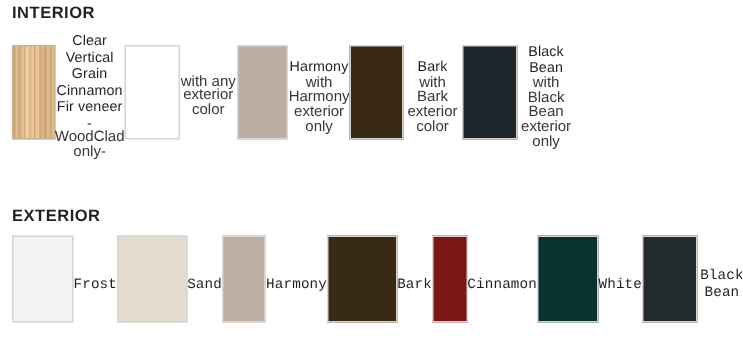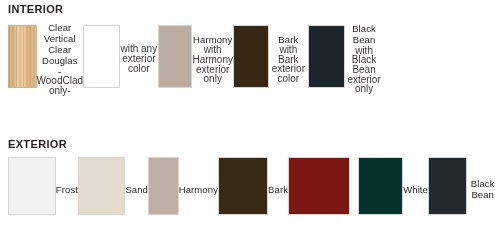--- a/index.html
+++ b/index.html
@@ -43,21 +43,21 @@
   }
   #interior-row { top: 17px; padding-left: 8px; }
   #exterior-row { top: 157px; padding-left: 8px; }
 
   .swatch-cell {
     display: flex;
     flex-direction: row;
     align-items: center;
   }
   #interior-row .swatch-cell { width: 75px; }
-  #exterior-row .swatch-cell { width: 70px; }
+  #exterior-row .swatch-cell { width: 70px; font-family: Liberation Mono, monospace; }
 
   .swatch-chip {
     box-sizing: border-box;
     border: 1px solid #d8d5d0;
   }
   #interior-row .swatch-chip {
     width: 68px;
     height: 63px;
   }
   #exterior-row .swatch-chip {
@@ -117,21 +117,22 @@
 
 <div class="palette-sheet">
 
   <div class="section-heading" id="interior-heading">INTERIOR</div>
 
   <div class="swatch-row" id="interior-row">
       <div class="swatch-cell">
         <div class="swatch-chip chip-wood"></div>
         <div class="caption-block">
           <span class="caption-name">Clear Vertical</span>
-          <span class="caption-name">Clear Douglas</span>
+          <span class="caption-name">Grain Cinnamon</span>
+          <span class="caption-name">Fir veneer</span>
           <span class="caption-note">-WoodClad only-</span>
         </div>
       </div>
       <div class="swatch-cell">
         <div class="swatch-chip" style="background-color: rgb(255, 255, 255);"></div>
         <div class="caption-block">
           <span class="caption-note">with any exterior</span>
           <span class="caption-note">color</span>
         </div>
       </div>
@@ -183,20 +184,23 @@
         </div>
       </div>
       <div class="swatch-cell">
         <div class="swatch-chip" style="background-color: rgb(56, 42, 21);"></div>
         <div class="caption-block">
           <span class="caption-name">Bark</span>
         </div>
       </div>
       <div class="swatch-cell">
         <div class="swatch-chip" style="background-color: rgb(123, 22, 18);"></div>
+        <div class="caption-block">
+          <span class="caption-name">Cinnamon</span>
+        </div>
       </div>
       <div class="swatch-cell">
         <div class="swatch-chip" style="background-color: rgb(7, 50, 45);"></div>
         <div class="caption-block">
           <span class="caption-name">White</span>
         </div>
       </div>
       <div class="swatch-cell">
         <div class="swatch-chip" style="background-color: rgb(34, 42, 46);"></div>
         <div class="caption-block">

